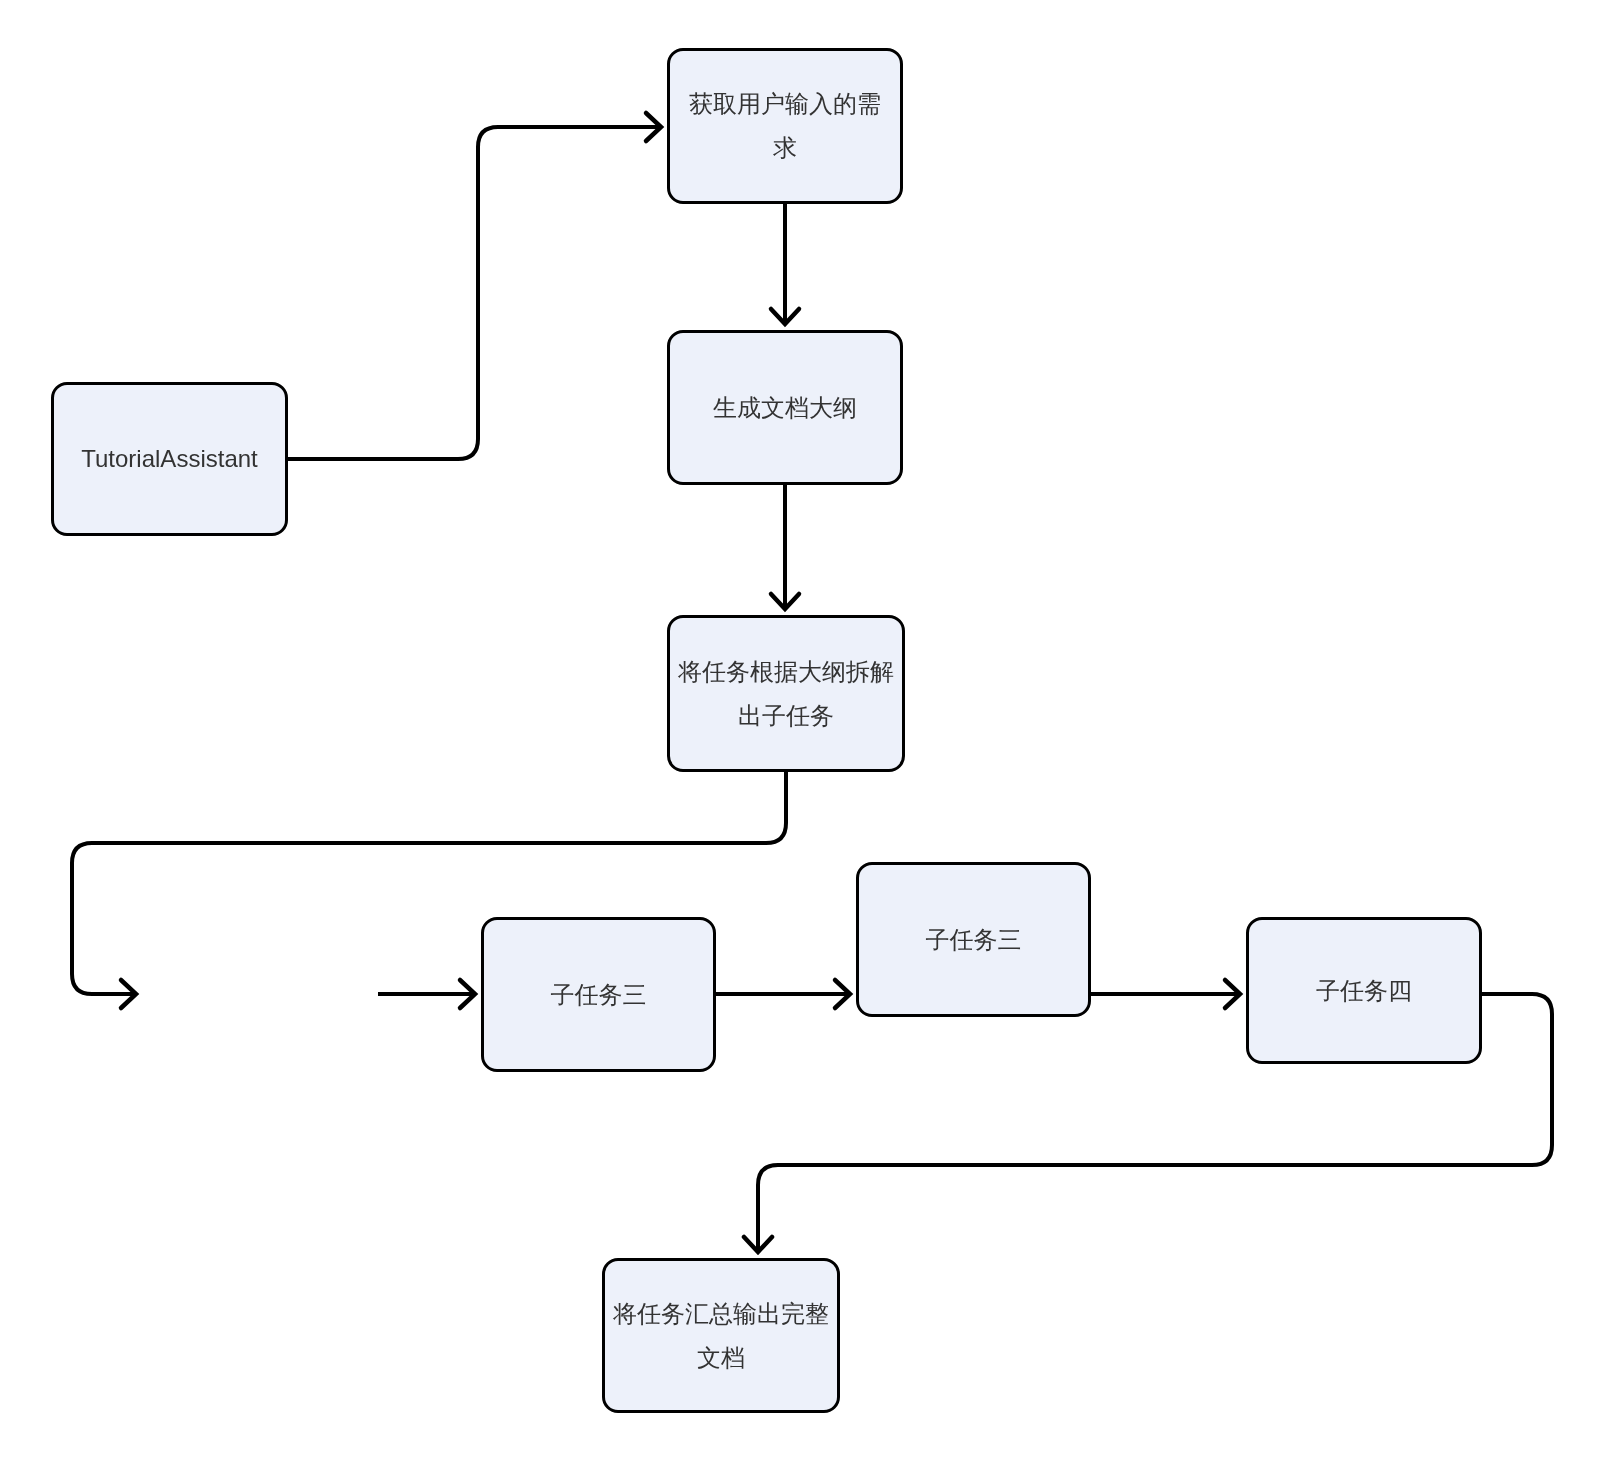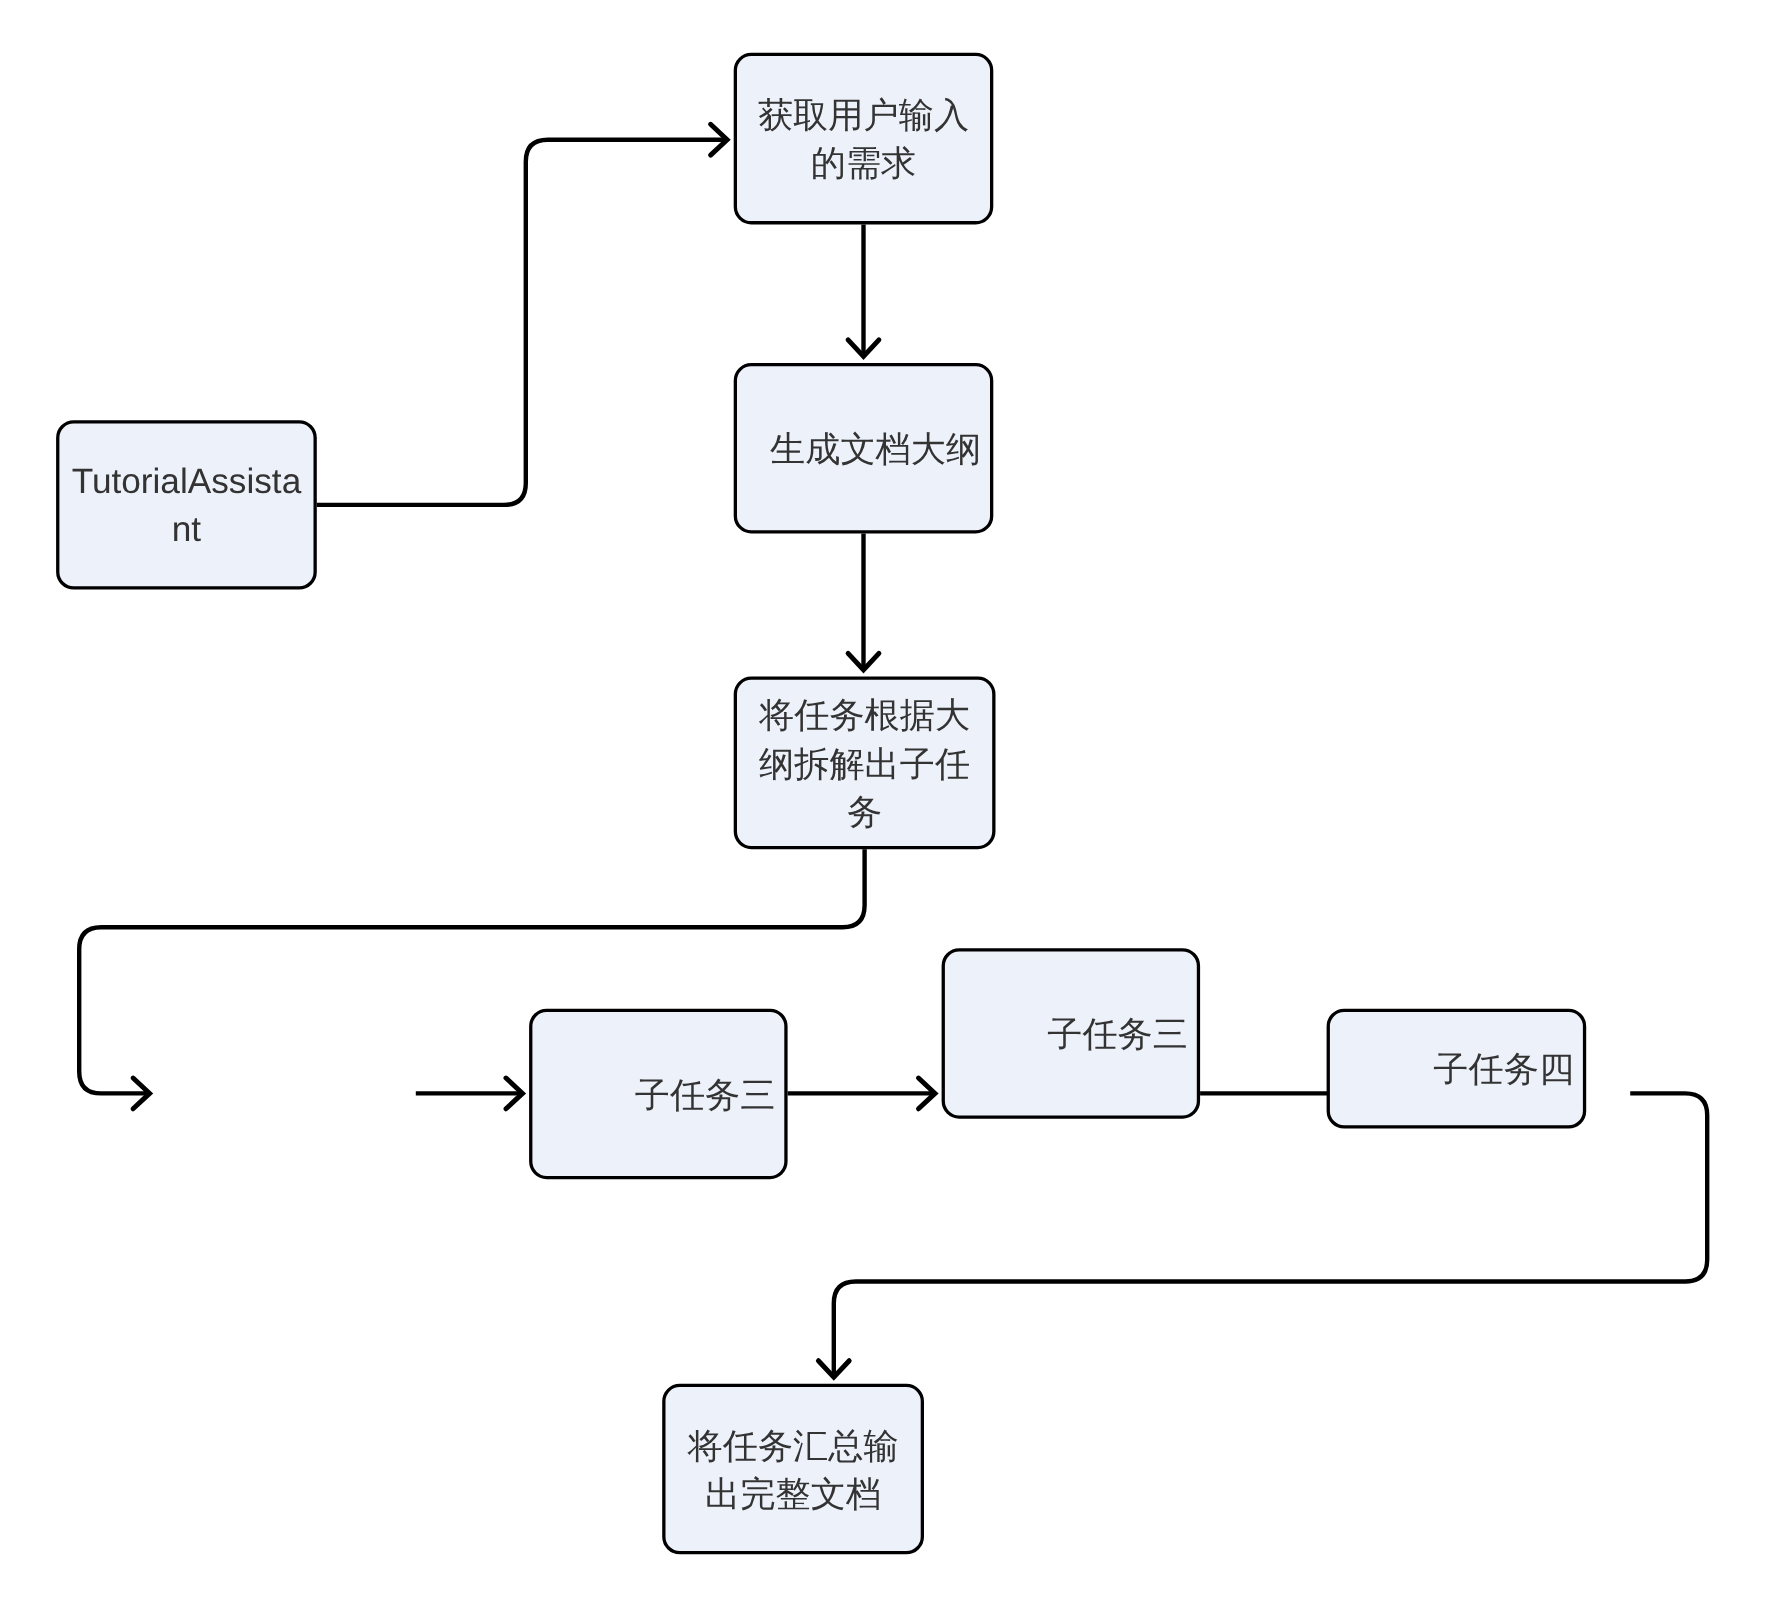--- a/index.html
+++ b/index.html
@@ -28,25 +28,25 @@
     stroke-width: 4;
   }
   .node {
     position: absolute;
     box-sizing: border-box;
     background: var(--node-fill, #edf1fa);
     border: 3.5px solid var(--node-border, #000000);
     border-radius: 16px;
     display: flex;
     align-items: center;
-    justify-content: flex-end;
+    justify-content: center;
     padding: 0 8px;
     text-align: center;
     color: var(--text-color, #333333);
-    font-size: 32px;
+    font-size: 24px;
     line-height: 44px;
     word-break: break-all;
   }
   .node .lbl { display: inline-block; }
 </style>
 </head>
 <body>
 
 <div class="canvas">
 
@@ -85,21 +85,21 @@
 
 
   <div class="node" style="left:481px; top:917px; width:235px; height:155px">
     <span class="lbl">子任务三</span>
   </div>
 
   <div class="node" style="left:856px; top:862px; width:235px; height:155px">
     <span class="lbl">子任务三</span>
   </div>
 
-  <div class="node" style="left:1206px; top:917px; width:236px; height:109px">
+  <div class="node" style="left:1246px; top:917px; width:236px; height:147px">
     <span class="lbl">子任务四</span>
   </div>
 
   <div class="node" style="left:602px; top:1258px; width:238px; height:155px">
     <span class="lbl">将任务汇总输出完整文档</span>
   </div>
 
 </div>
 
 </body></html>

